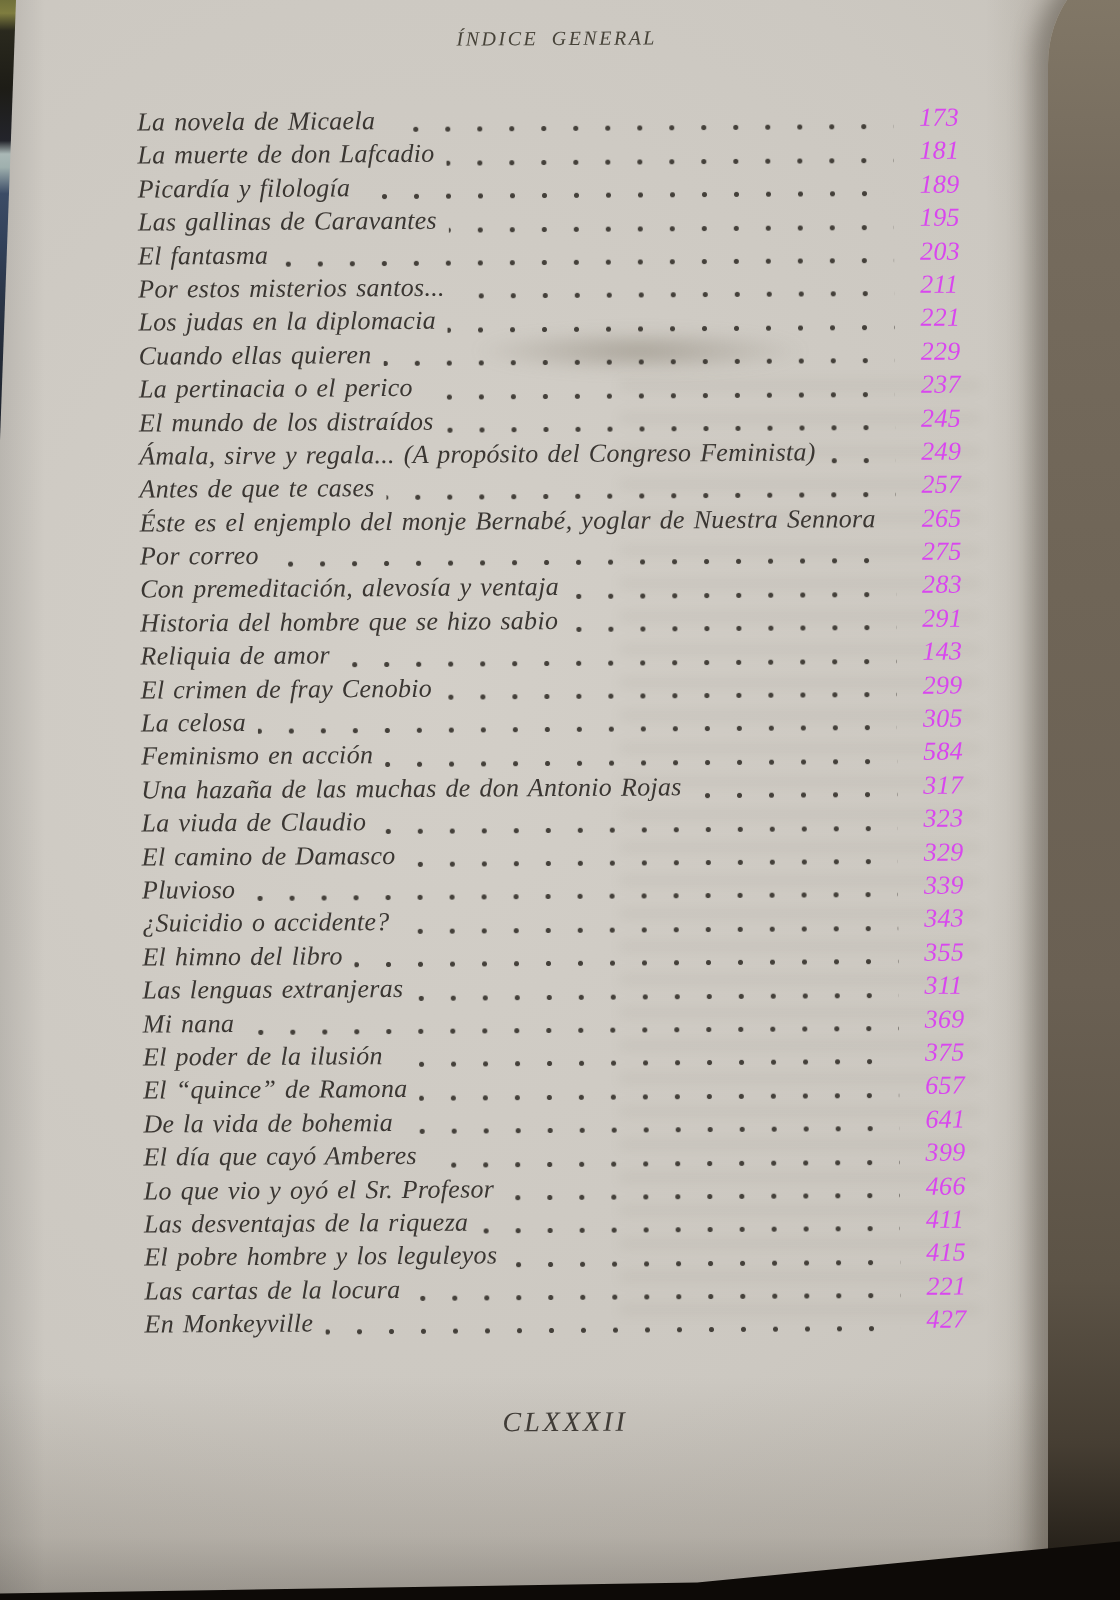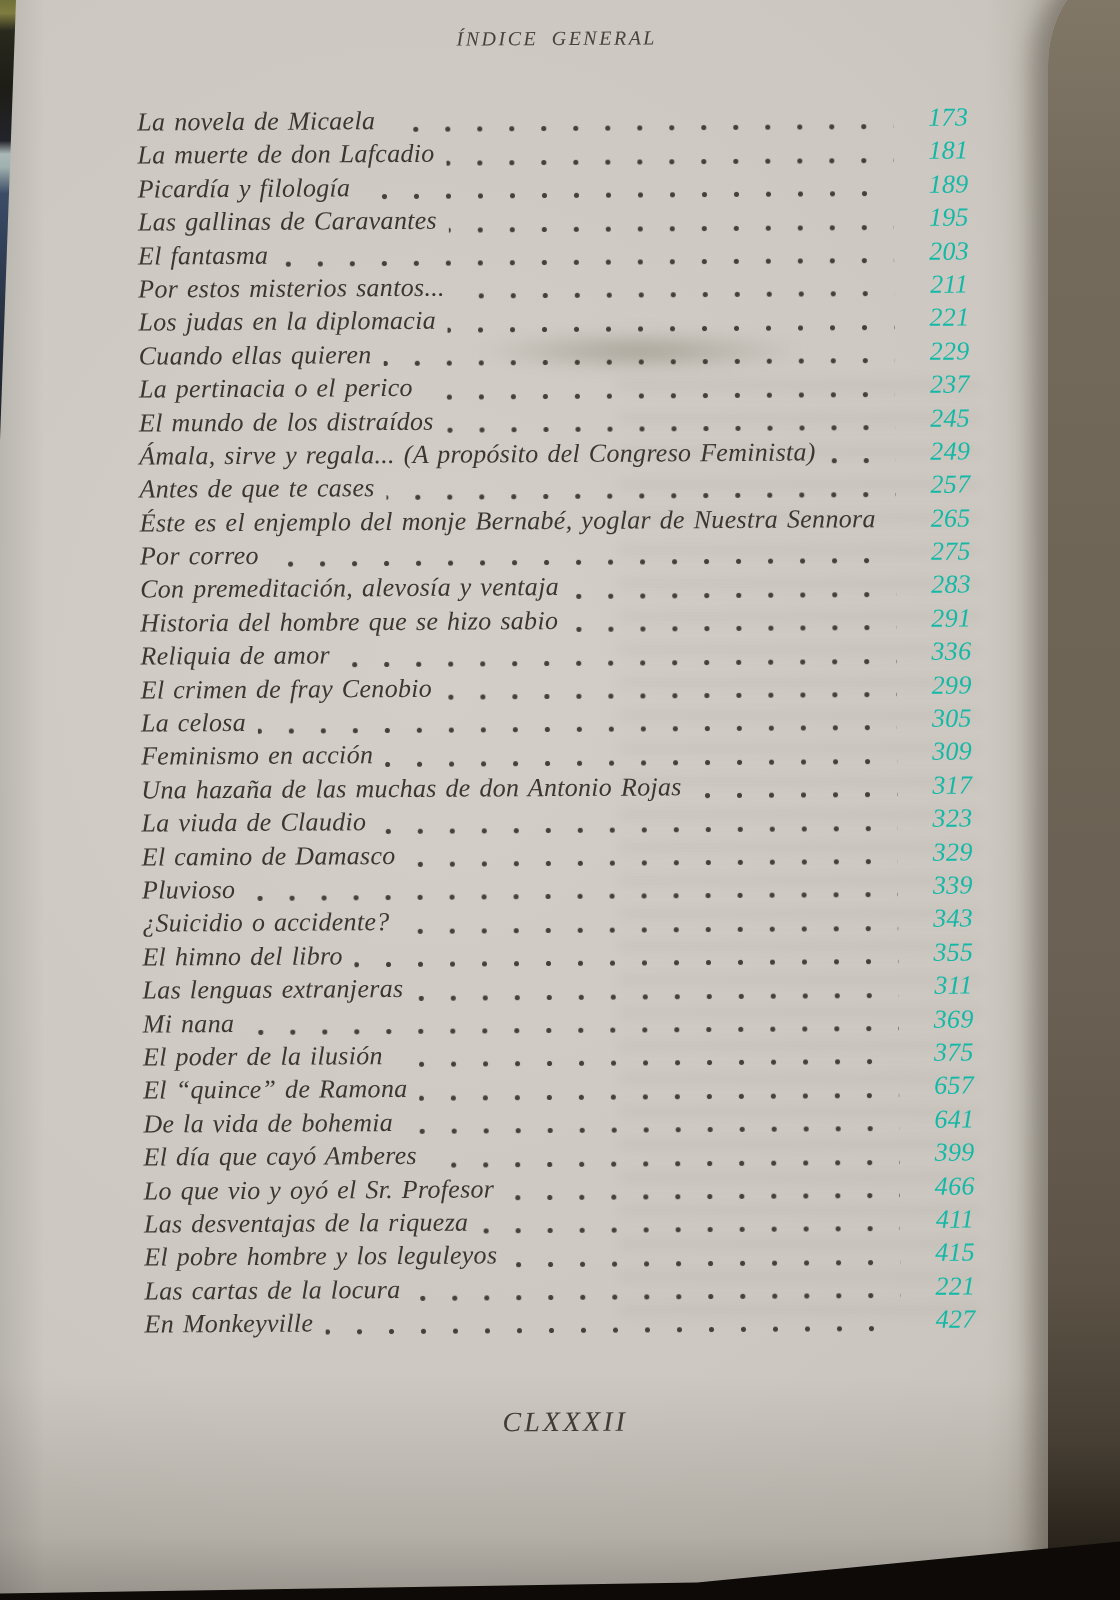--- a/index.html
+++ b/index.html
@@ -112,22 +112,22 @@
     align-self: flex-end;
     height: 5px;
     margin: 0 26px 7px 12px;
     background-image: radial-gradient(circle at 2.5px 2.5px, #44403a 2.1px, rgba(0,0,0,0) 3px);
     background-size: 32px 5px;
     background-repeat: repeat-x;
     background-position: right 0 bottom 0;
   }
   .row .pagenum {
     flex: 0 0 58px;
-    text-align: center;
-    color: #14b8a6;
+    text-align: left;
+    color: #d946ef;
   }
   .footer {
     margin-top: 66px;
     text-align: center;
     font-size: 28px;
     letter-spacing: 3px;
     color: #403c37;
   }
 </style>
 </head>
@@ -236,39 +236,39 @@
 
   <div class="row">
     <span class="title">Historia del hombre que se hizo sabio</span>
     <span class="leader"></span>
     <span class="pagenum">291</span>
   </div>
 
   <div class="row">
     <span class="title">Reliquia de amor</span>
     <span class="leader"></span>
-    <span class="pagenum">336</span>
+    <span class="pagenum">143</span>
   </div>
 
   <div class="row">
     <span class="title">El crimen de fray Cenobio</span>
     <span class="leader"></span>
     <span class="pagenum">299</span>
   </div>
 
   <div class="row">
     <span class="title">La celosa</span>
     <span class="leader"></span>
     <span class="pagenum">305</span>
   </div>
 
   <div class="row">
     <span class="title">Feminismo en acción</span>
     <span class="leader"></span>
-    <span class="pagenum">309</span>
+    <span class="pagenum">584</span>
   </div>
 
   <div class="row">
     <span class="title">Una hazaña de las muchas de don Antonio Rojas</span>
     <span class="leader"></span>
     <span class="pagenum">317</span>
   </div>
 
   <div class="row">
     <span class="title">La viuda de Claudio</span>

